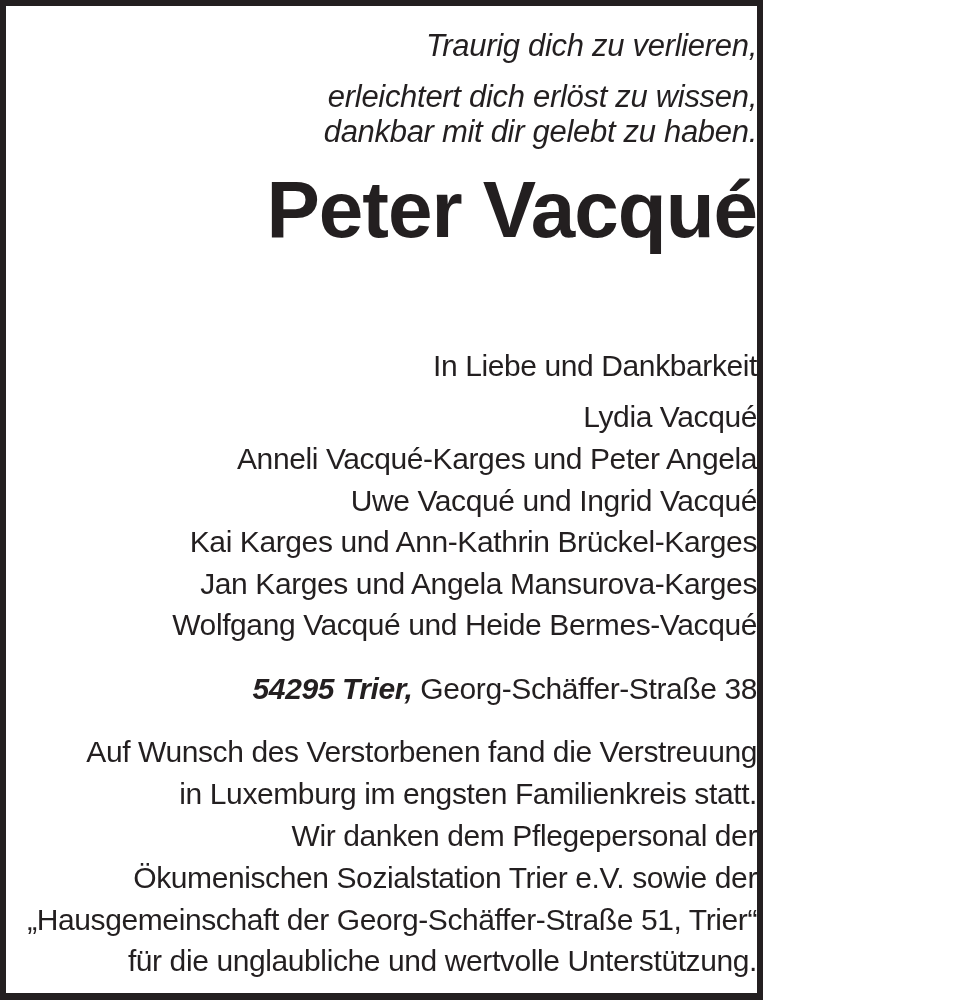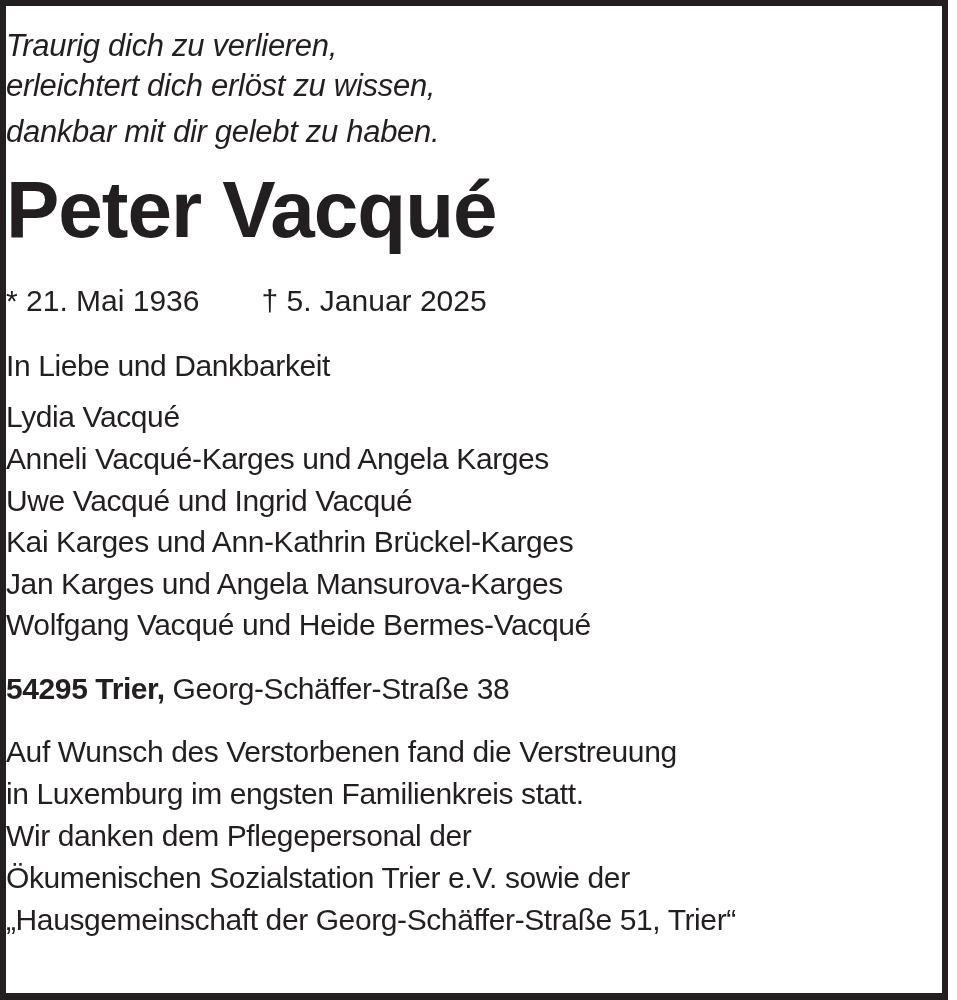--- a/index.html
+++ b/index.html
@@ -1,57 +1,55 @@
 <!DOCTYPE html>
 <html><head>
 <meta charset="utf-8">
 <style>
   html, body { margin:0; padding:0; background:#ffffff; }
   body { width:957px; height:1000px; overflow:hidden; }
   .frame {
-    position:absolute; left:0; top:0; width:948px; height:1000px;
+    position:absolute; left:0; top:0; width:763px; height:1000px;
     box-sizing:border-box; border:6px solid #231f20; border-right-width:6px; border-bottom-width:7px;
     background:#fff;
     font-family:"Liberation Sans", "DejaVu Sans", sans-serif;
     color:#231f20;
-    text-align:left;
+    text-align:right;
   }
   .line { position:absolute; left:0; right:0; white-space:nowrap; }
   .motto { font-style:italic; font-size:31px; letter-spacing:-0.3px; font-stretch:condensed; }
   .name { font-weight:bold; font-size:80px; letter-spacing:-1px; }
   .dates { font-size:30px; }
   .dates .gap { display:inline-block; width:62px; }
   .body { font-size:30px; letter-spacing:-0.4px; }
-  .addr b { font-weight:bold; }
+  .addr b { font-weight:bold;font-style:italic; }
 </style>
 </head>
 <body>
 
 <div class="frame">
   <div class="line motto" style="top:22px">Traurig dich zu verlieren,</div>
-  <div class="line motto" style="top:62px">erleichtert dich erlöst zu wissen,</div>
+  <div class="line motto" style="top:73px">erleichtert dich erlöst zu wissen,</div>
   <div class="line motto" style="top:108px">dankbar mit dir gelebt zu haben.</div>
 
   <div class="line name" style="top:158px">Peter Vacqué</div>
 
-  <div class="line dates" style="top:278px">
-    <span>* 21. Mai 1936</span><span class="gap"></span><span>† 5. Januar 2025</span>
-  </div>
 
   <div class="line body" style="top:343px">In Liebe und Dankbarkeit</div>
 
   <div class="line body" style="top:394px">Lydia Vacqué</div>
-  <div class="line body" style="top:436px">Anneli Vacqué-Karges und Angela Karges</div>
+  <div class="line body" style="top:436px">Anneli Vacqué-Karges und Peter Angela</div>
   <div class="line body" style="top:478px">Uwe Vacqué und Ingrid Vacqué</div>
   <div class="line body" style="top:519px">Kai Karges und Ann-Kathrin Brückel-Karges</div>
   <div class="line body" style="top:561px">Jan Karges und Angela Mansurova-Karges</div>
   <div class="line body" style="top:602px">Wolfgang Vacqué und Heide Bermes-Vacqué</div>
 
   <div class="line body addr" style="top:666px">
     <b>54295 Trier,</b><span> Georg-Schäffer-Straße 38</span>
   </div>
 
   <div class="line body" style="top:729px">Auf Wunsch des Verstorbenen fand die Verstreuung</div>
   <div class="line body" style="top:771px">in Luxemburg im engsten Familienkreis statt.</div>
   <div class="line body" style="top:813px">Wir danken dem Pflegepersonal der</div>
   <div class="line body" style="top:855px">Ökumenischen Sozialstation Trier e.V. sowie der</div>
   <div class="line body" style="top:897px">„Hausgemeinschaft der Georg-Schäffer-Straße 51, Trier“</div>
+  <div class="line body" style="top:938px">für die unglaubliche und wertvolle Unterstützung.</div>
 </div>
 
 </body></html>

